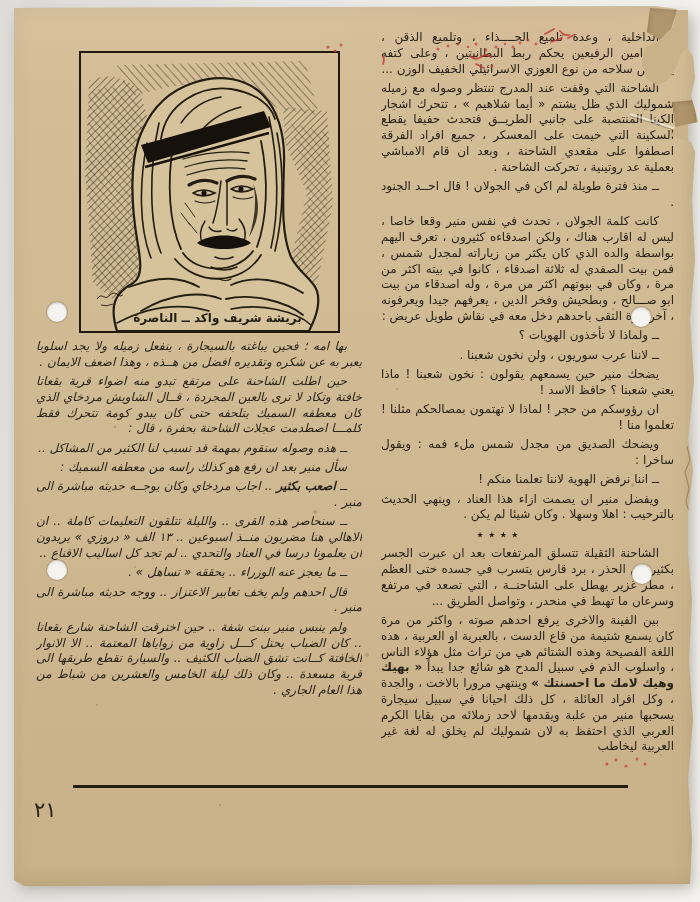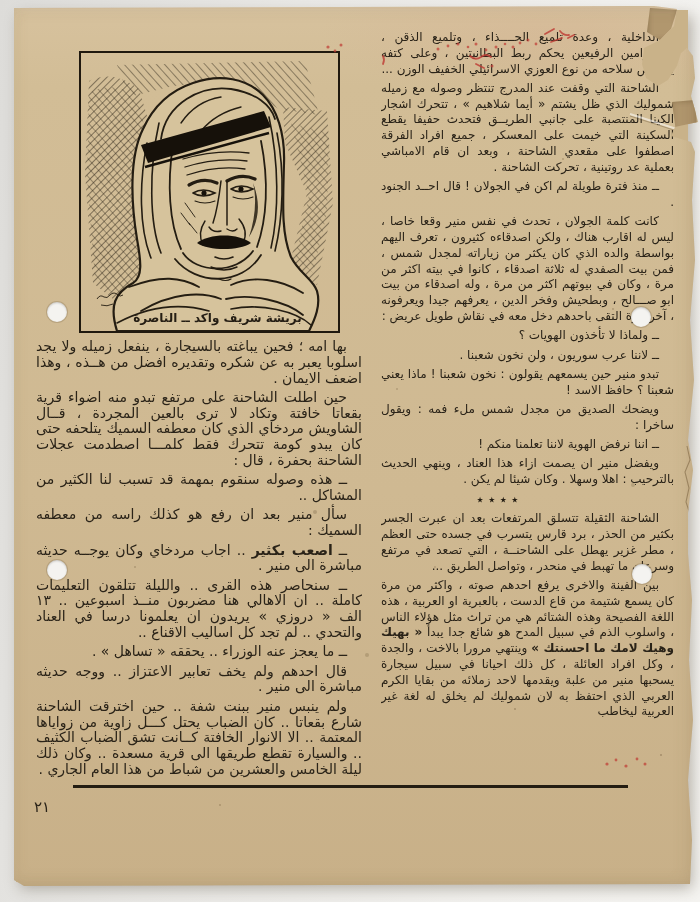--- a/index.html
+++ b/index.html
@@ -30,27 +30,27 @@
           382px 382px 0 0 rgba(92,72,42,.25),618px 478px 0 1px rgba(92,72,42,.22),
           120px 560px 0 0 rgba(92,72,42,.28),420px 560px 0 0 rgba(92,72,42,.25);}
   
   .frame{position:absolute;left:65px;top:45px;width:257px;height:278px;border:2.5px solid #20190f;}
   .frame svg{position:absolute;left:0;top:0;}
   .caption{position:absolute;left:16px;right:0;bottom:6px;text-align:center;font-size:12px;font-weight:bold;
            color:#251e14;direction:rtl;}
   
   .col{position:absolute;direction:rtl;color:#2a2318;text-align:justify;overflow:hidden;}
   .col-right{left:367px;top:24px;width:293px;height:757px;font-size:12px;line-height:15.8px;}
-  .col-left{left:22px;top:333px;width:326px;height:448px;font-size:14px;line-height:15.8px;}
+  .col-left{left:22px;top:333px;width:326px;height:448px;font-size:12px;line-height:15.8px;font-style:italic;}
   .para{margin:0 0 3.5px;text-indent:15px;}
   .bold{font-weight:bold;}
   .separator{text-align:center;letter-spacing:7px;font-size:13px;font-weight:bold;color:#241d12;
              margin:3px 0 4px;transform:translateX(-30px);}
   .rule{position:absolute;left:59px;top:779px;width:555px;height:3px;background:#241d12;}
-  .page-number{position:absolute;left:20px;top:792px;font-size:15px;color:#2a2318;direction:rtl;}
+  .page-number{position:absolute;left:20px;top:792px;font-size:21px;color:#2a2318;direction:rtl;}
   
   .flap{position:absolute;background:#b1976e;box-shadow:inset 0 0 6px rgba(70,50,25,.45);}
   .flap1{left:633px;top:1px;width:31px;height:34px;
          clip-path:polygon(3px 1px,30px 3px,24px 22px,13px 33px,0px 25px);}
   .flap2{left:657px;top:94px;width:27px;height:33px;
          clip-path:polygon(1px 2px,24px 0px,26px 28px,5px 32px);}
   .overlay-svg{position:absolute;left:0;top:0;pointer-events:none;}
   
   .hole{position:absolute;width:20px;height:20px;border-radius:50%;background:#f4f3f0;
         box-shadow:0 0 0 1px rgba(110,90,60,.25), inset 0 1px 2px rgba(0,0,0,.18);}
@@ -143,21 +143,22 @@
     </div>
 
     <div class="col col-right">
       <div>
           <p class="para"><span>الداخلية ، وعدة تلميع الحــــذاء ، وتلميع الذقن ، وبالحزامين الرفيعين يحكم ربط البطانيتين ، وعلى كتفه يتراقص سلاحه من نوع العوزي الاسرائيلي الخفيف الوزن ...</span></p>
           <p class="para"><span>الشاحنة التي وقفت عند المدرج تنتظر وصوله مع زميله شموليك الذي ظل يشتم « أيما شلاهيم » ، تتحرك اشجار الكينا المنتصبة على جانبي الطريــق فتحدث حفيفا يقطع السكينة التي خيمت على المعسكر ، جميع افراد الفرقة اصطفوا على مقعدي الشاحنة ، وبعد ان قام الامباشي بعملية عد روتينية ، تحركت الشاحنة .</span></p>
           <p class="para"><span>ــ منذ فترة طويلة لم اكن في الجولان ! قال احــد الجنود .</span></p>
           <p class="para"><span>كانت كلمة الجولان ، تحدث في نفس منير وقعا خاصا ، ليس له اقارب هناك ، ولكن اصدقاءه كثيرون ، تعرف اليهم بواسطة والده الذي كان يكثر من زياراته لمجدل شمس ، فمن بيت الصفدي له ثلاثة اصدقاء ، كانوا في بيته اكثر من مرة ، وكان في بيوتهم اكثر من مرة ، وله اصدقاء من بيت ابو صـــالح ، وبطحيش وفخر الدين ، يعرفهم جيدا ويعرفونه ، آخر مرة التقى باحدهم دخل معه في نقاش طويل عريض :</span></p>
           <p class="para"><span>ــ ولماذا لا تأخذون الهويات ؟</span></p>
           <p class="para"><span>ــ لاننا عرب سوريون ، ولن نخون شعبنا .</span></p>
-          <p class="para"><span>تبدو منير حين يسمعهم يقولون : نخون شعبنا ! ماذا يعني شعبنا ؟ حافظ الاسد !</span></p>
+          <p class="para"><span>يضحك منير حين يسمعهم يقولون : نخون شعبنا ! ماذا يعني شعبنا ؟ حافظ الاسد !</span></p>
+          <p class="para"><span>ان رؤوسكم من حجر ! لماذا لا تهتمون بمصالحكم مثلنا ! تعلموا منا !</span></p>
           <p class="para"><span>ويضحك الصديق من مجدل شمس ملء فمه : ويقول ساخرا :</span></p>
           <p class="para"><span>ــ اننا نرفض الهوية لاننا تعلمنا منكم !</span></p>
           <p class="para"><span>ويفضل منير ان يصمت ازاء هذا العناد ، وينهي الحديث بالترحيب : اهلا وسهلا . وكان شيئا لم يكن .</span></p>
         </div>
       <div class="separator">٭ ٭ ٭ ٭</div>
       <div>
           <p class="para"><span>الشاحنة الثقيلة تتسلق المرتفعات بعد ان عبرت الجسر بكثير من الحذر ، برد قارس يتسرب في جسده حتى العظم ، مطر غزير يهطل على الشاحنــة ، التي تصعد في مرتفع وسرعان ما تهبط في منحدر ، وتواصل الطريق ...</span></p>
           <p class="para"><span>بين الفينة والاخرى يرفع احدهم صوته ، واكثر من مرة كان يسمع شتيمة من قاع الدست ، بالعبرية او العربية ، هذه اللغة الفصيحة وهذه الشتائم هي من تراث مثل هؤلاء الناس ، واسلوب الذم في سبيل المدح هو شائع جدا يبدأ </span><span class="bold">« بهيك وهيك لامك ما احسنتك »</span><span> وينتهي مرورا بالاخت ، والجدة ، وكل افراد العائلة ، كل ذلك احيانا في سبيل سيجارة يسحبها منير من علبة ويقدمها لاحد زملائه من بقايا الكرم العربي الذي احتفظ به لان شموليك لم يخلق له لغة غير العربية ليخاطب</span></p>
         </div>
     </div>

